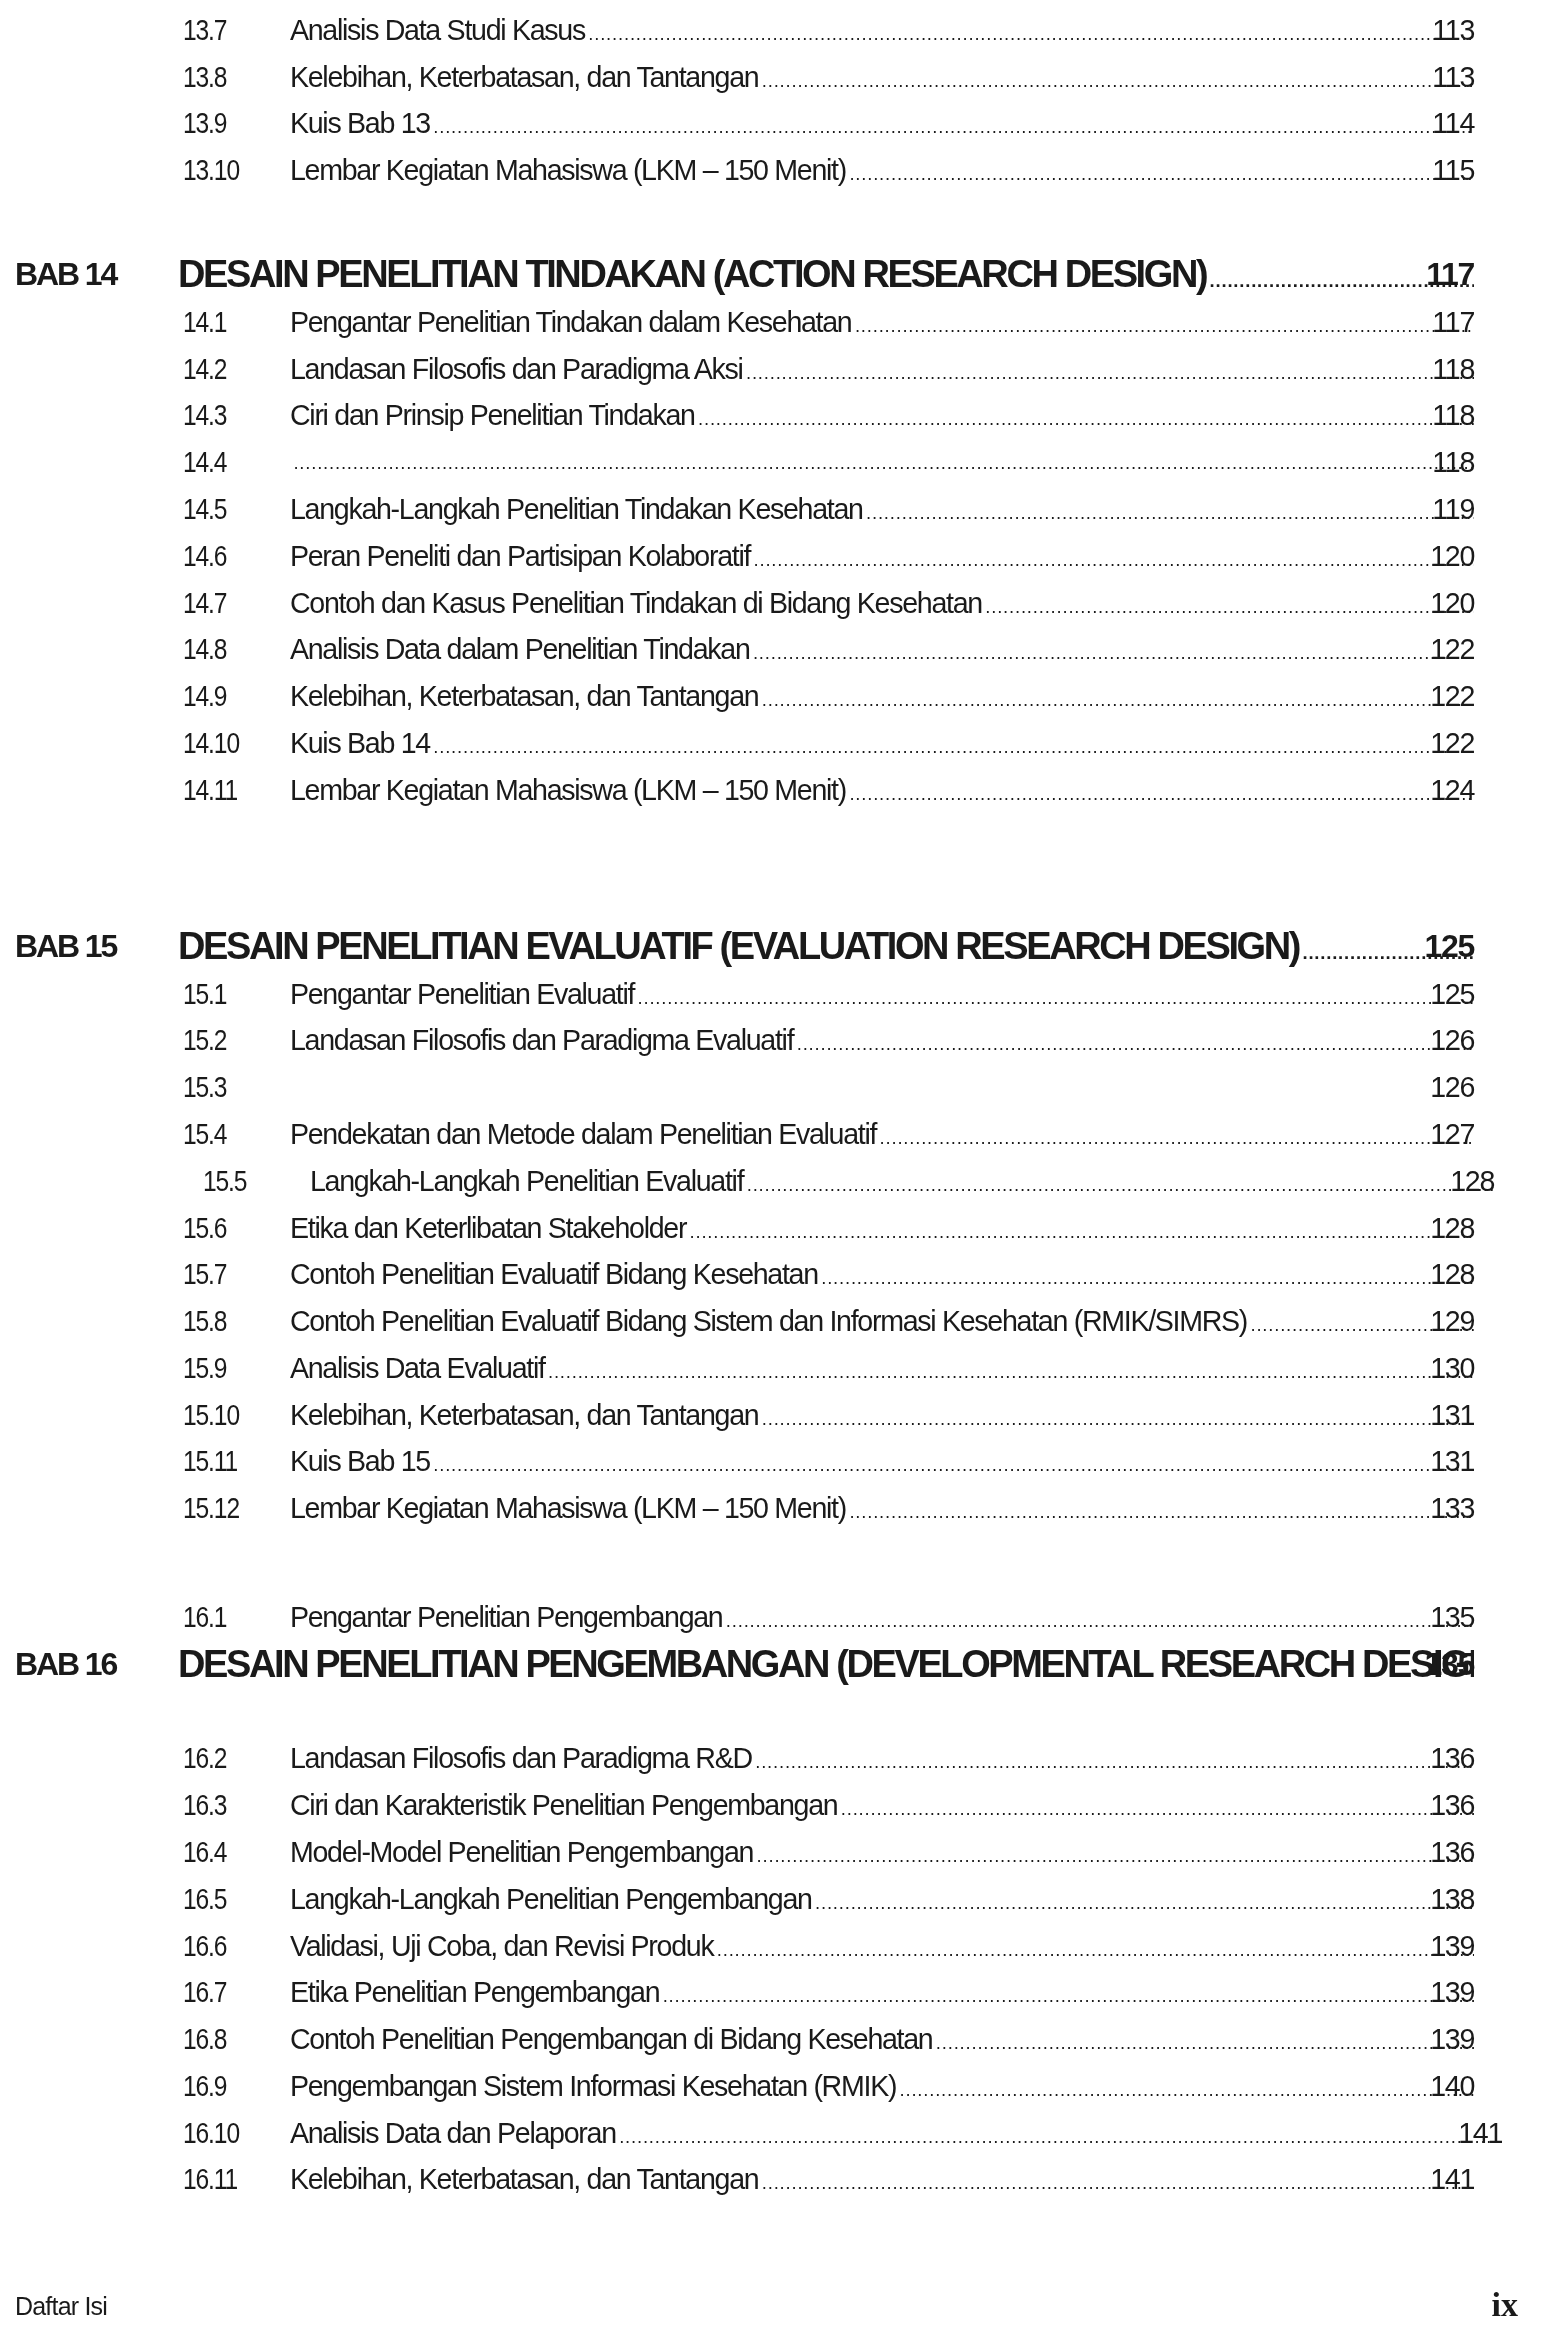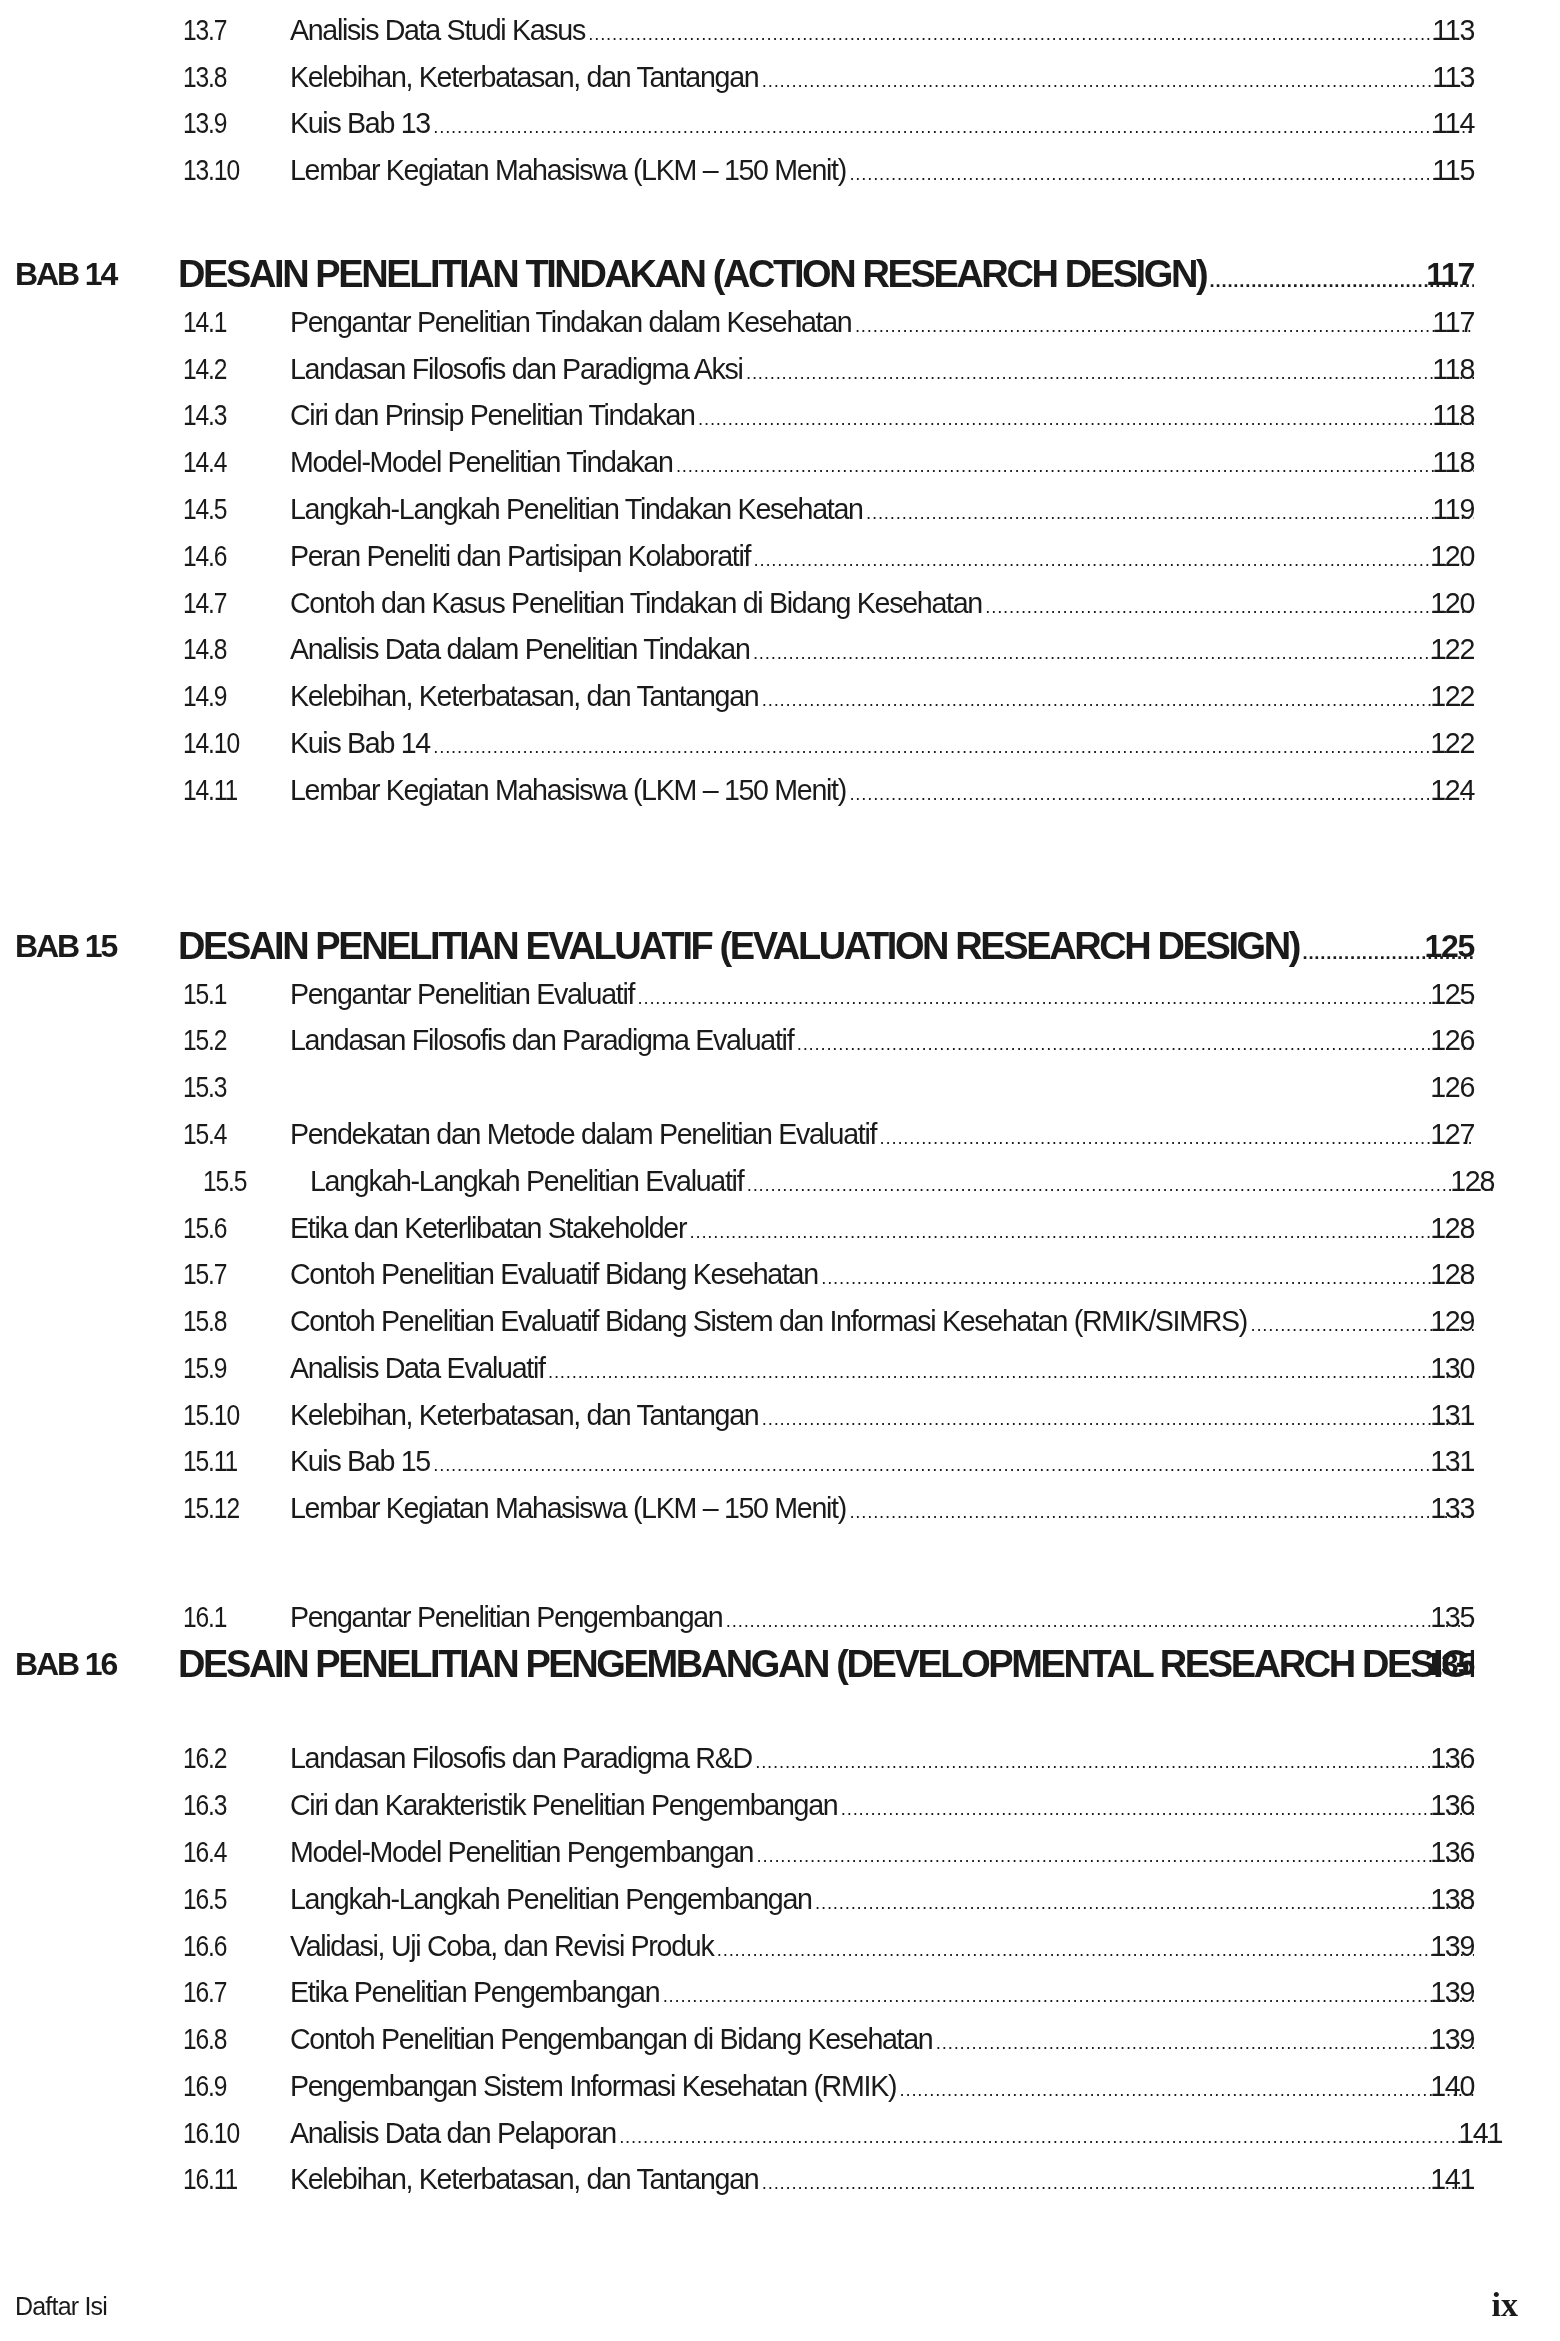--- a/index.html
+++ b/index.html
@@ -85,21 +85,20 @@
       <span class="num">14.3</span>
       <div class="title-wrap">
         <span class="title">Ciri dan Prinsip Penelitian Tindakan </span>
         <span class="dots"></span>
       </div>
       <span class="page">118</span>
     </div>
     <div class="row" style="top: 439px;">
       <span class="num">14.4</span>
       <div class="title-wrap">
-        <span class="title">Model-Model Penelitian Tindakan </span>
         <span class="dots"></span>
       </div>
       <span class="page">118</span>
     </div>
     <div class="row" style="top: 486px;">
       <span class="num">14.5</span>
       <div class="title-wrap">
         <span class="title">Langkah-Langkah Penelitian Tindakan Kesehatan </span>
         <span class="dots"></span>
       </div>

